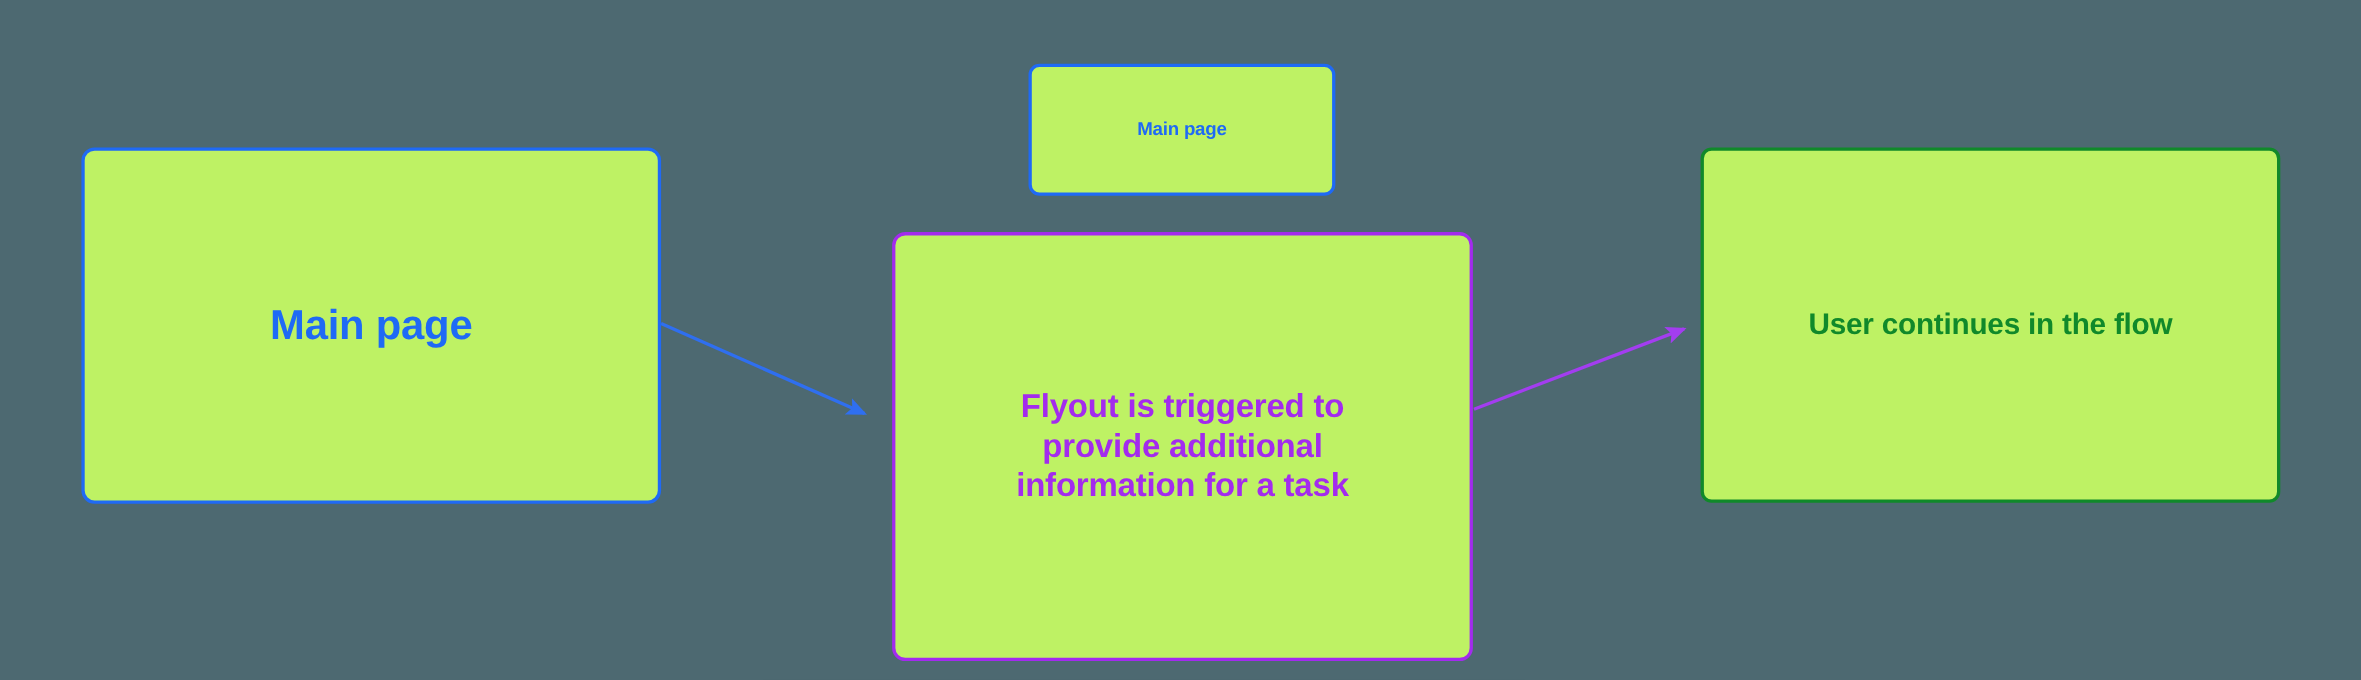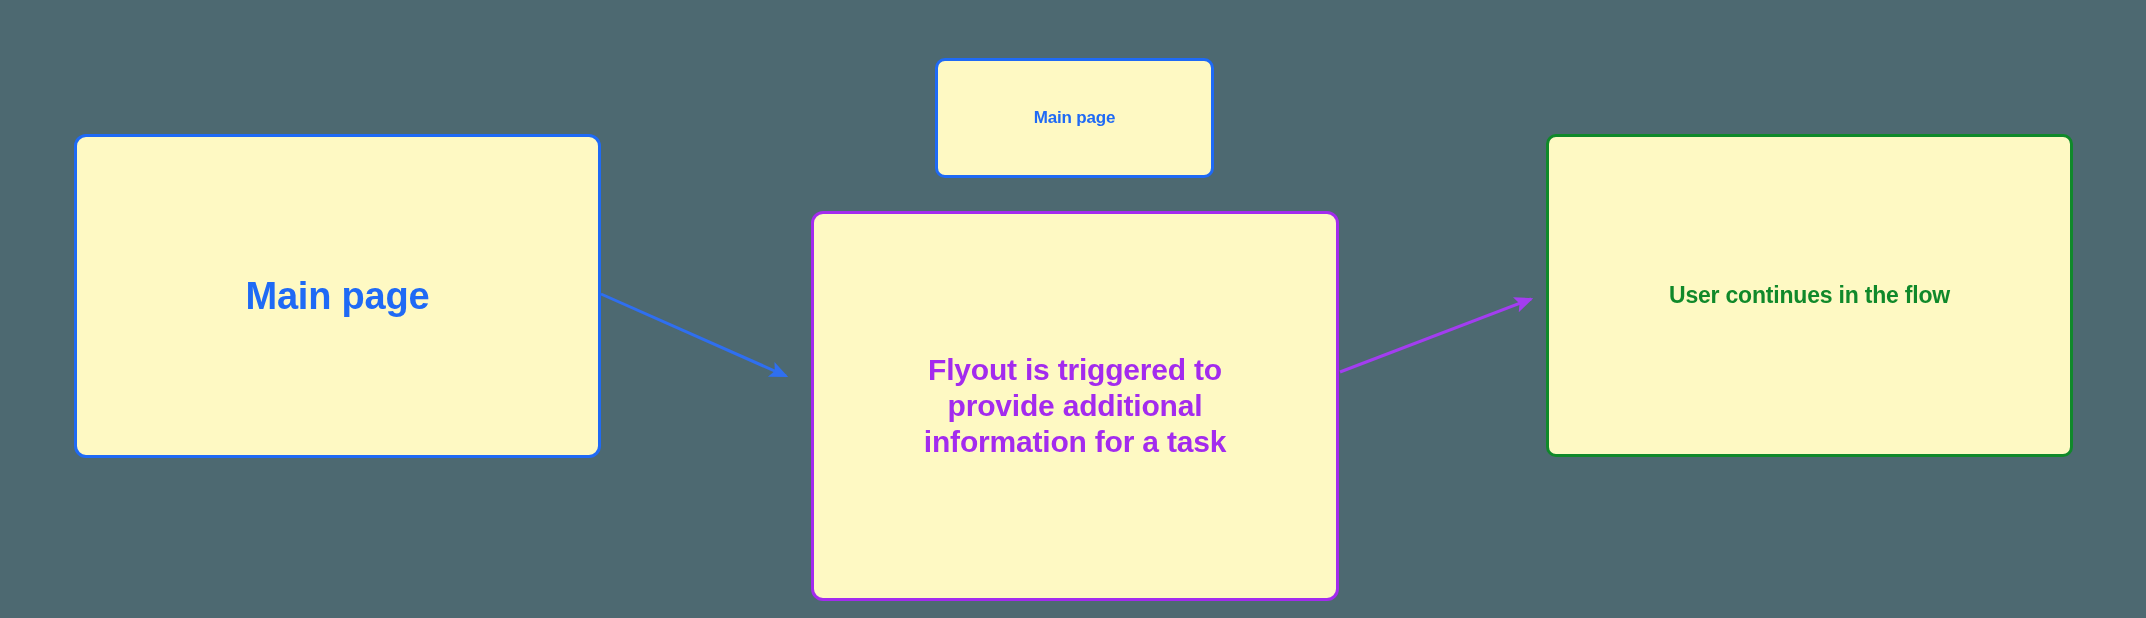--- a/index.html
+++ b/index.html
@@ -10,21 +10,21 @@
   #canvas {
     position: relative;
     width: 2146px;
     height: 618px;
     background: #4d6971;
     overflow: hidden;
     font-family: "Liberation Sans", "DejaVu Sans", sans-serif;
   }
   .card {
     position: absolute;
-    background: #fef9c3;
+    background: #bef264;
     box-sizing: border-box;
     display: flex;
     align-items: center;
     justify-content: center;
     text-align: center;
   }
   .card-label {
     font-weight: bold;
     letter-spacing: -0.2px;
     white-space: pre-line;
@@ -80,21 +80,21 @@
   #card-user-continues {
     left: 1546px;
     top: 134px;
     width: 527px;
     height: 323px;
     border: 3px solid #10892a;
     border-radius: 10px;
   }
   #card-user-continues .card-label {
     color: #10892a;
-    font-size: 23px;
+    font-size: 27px;
     line-height: 33px;
   }
 
   
   .connector {
     position: absolute;
     left: 0;
     top: 0;
     width: 2146px;
     height: 618px;

